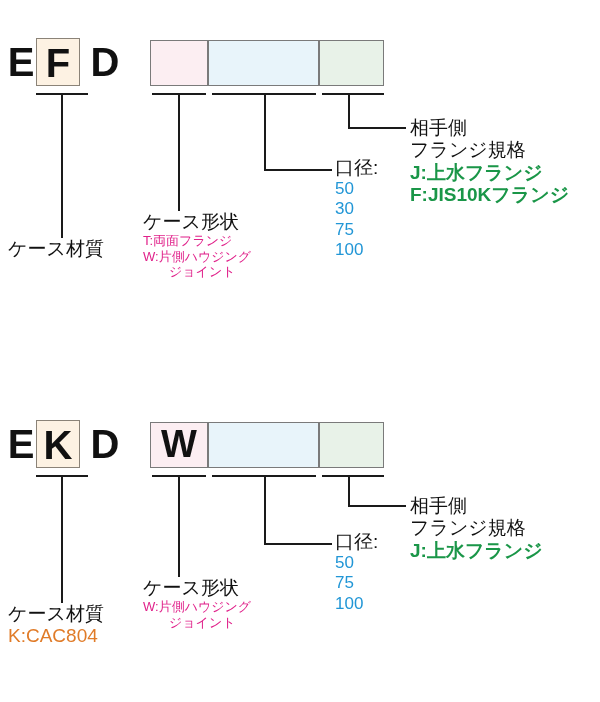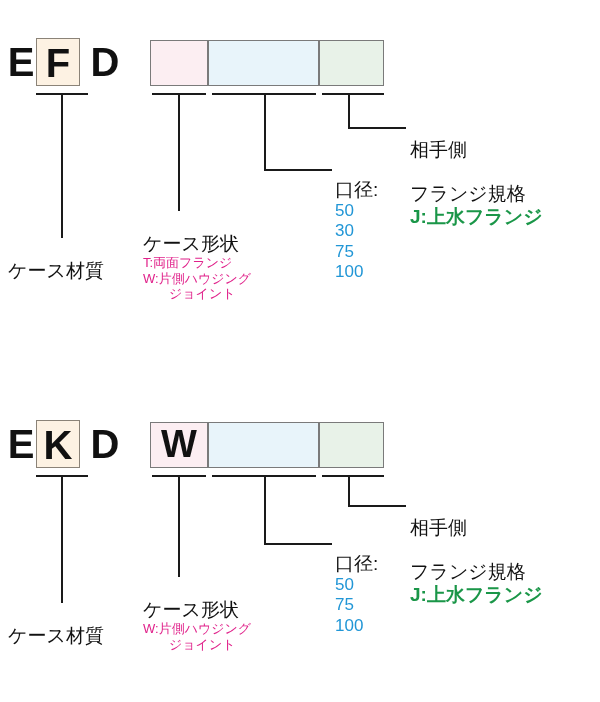--- a/index.html
+++ b/index.html
@@ -76,21 +76,20 @@
   
   .label-block {
     position: absolute;
     white-space: nowrap;
     line-height: 1.18;
   }
   .lbl {
     font-size: 19px;
     color: #111111;
     font-weight: normal;
-    margin-top: 22px;
   }
   .val-orange  { font-size: 19px; color: #e07b28; }
   .val-magenta { font-size: 13px; color: #e0218a; }
   .val-green   { font-size: 19px; color: #1a9648; font-weight: bold; }
   .val-blue    { font-size: 17px; color: #2196d6; }
   .indent-1 { padding-left: 26px; }
 </style>
 </head>
 <body>
 
@@ -136,20 +135,21 @@
     <div class="val-blue">50</div>
     <div class="val-blue">30</div>
     <div class="val-blue">75</div>
     <div class="val-blue">100</div>
   </div>
 
   <div class="label-block" style="left:410px; top:117px;">
     <div class="lbl">相手側</div>
     <div class="lbl">フランジ規格</div>
     <div class="val-green">J:上水フランジ</div>
+    <div class="val-green">F:JIS10Kフランジ</div>
   </div>
 
 </div>
 
 <div class="diagram" id="diagram-2">
 
   <div class="code-row">
     <div class="code-char plain" style="left:4px;">E</div>
     <div class="code-char boxed" style="left:36px;">K</div>
     <div class="code-char plain" style="left:88px;">D</div>
@@ -168,20 +168,21 @@
   <div class="lead-h" style="left:212px; top:93px;  width:104px;"></div>
   <div class="lead-v" style="left:264px; top:93px;  height:70px;"></div>
   <div class="lead-h" style="left:264px; top:161px; width:68px;"></div>
 
   <div class="lead-h" style="left:322px; top:93px;  width:62px;"></div>
   <div class="lead-v" style="left:348px; top:93px;  height:32px;"></div>
   <div class="lead-h" style="left:348px; top:123px; width:58px;"></div>
 
   <div class="label-block" style="left:8px; top:221px;">
     <div class="lbl">ケース材質</div>
+    <div class="val-orange">K:CAC804</div>
   </div>
 
   <div class="label-block" style="left:143px; top:195px;">
     <div class="lbl">ケース形状</div>
     <div class="val-magenta">W:片側ハウジング</div>
     <div class="val-magenta indent-1">ジョイント</div>
   </div>
 
   <div class="label-block" style="left:335px; top:149px;">
     <div class="lbl">口径:</div>

